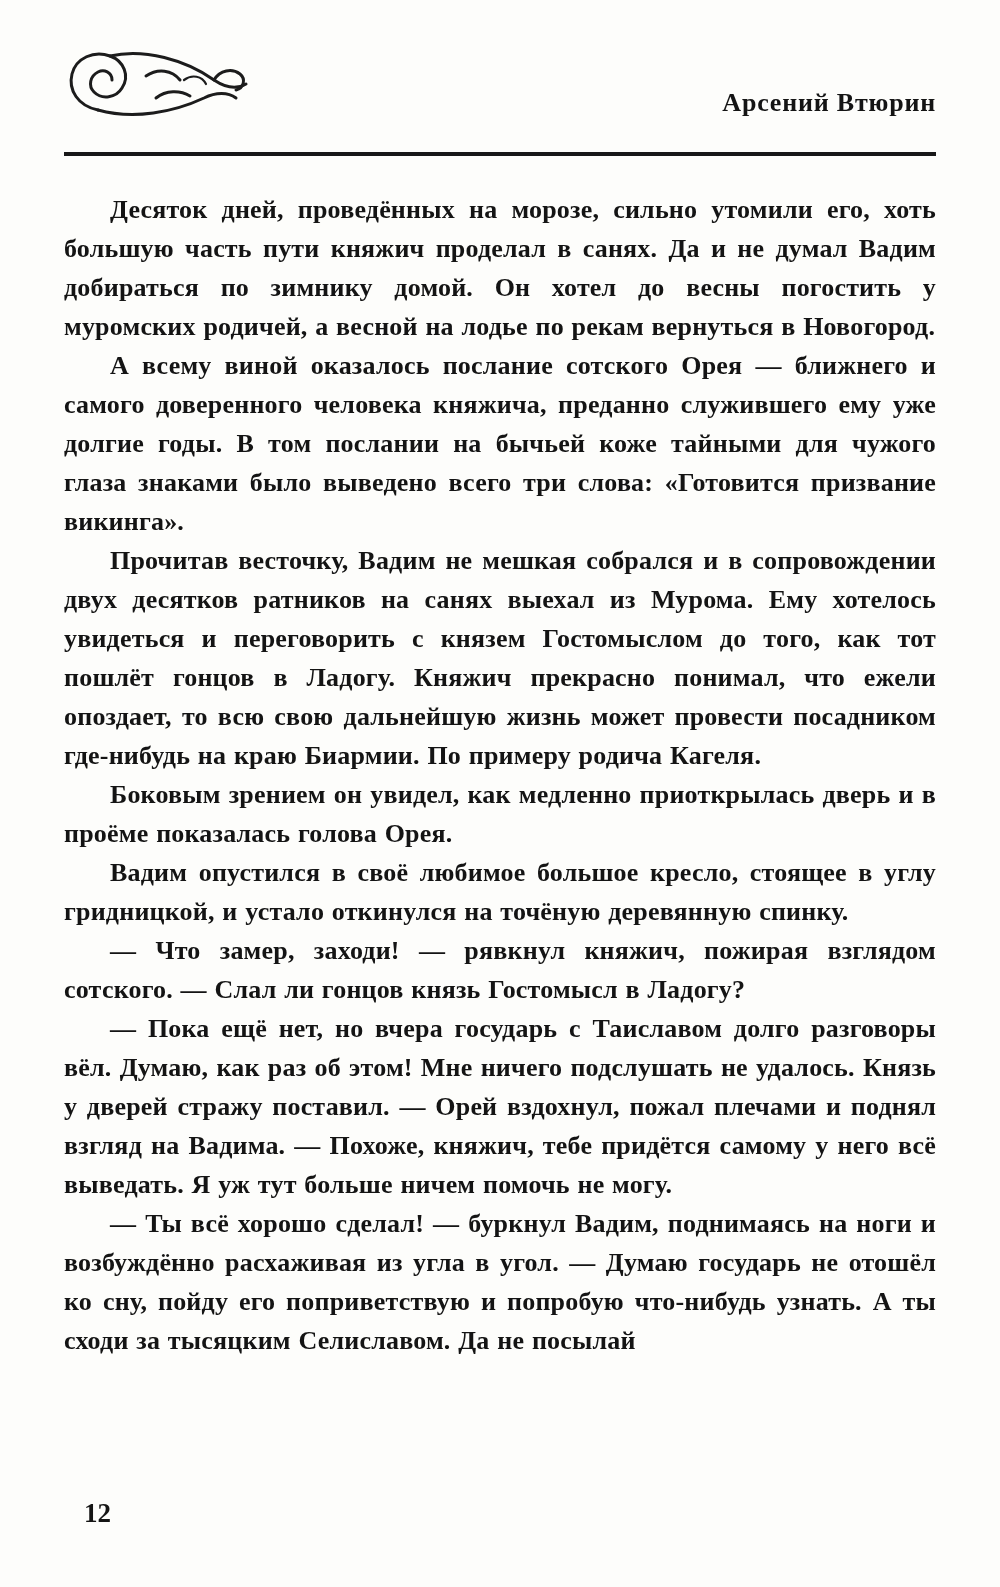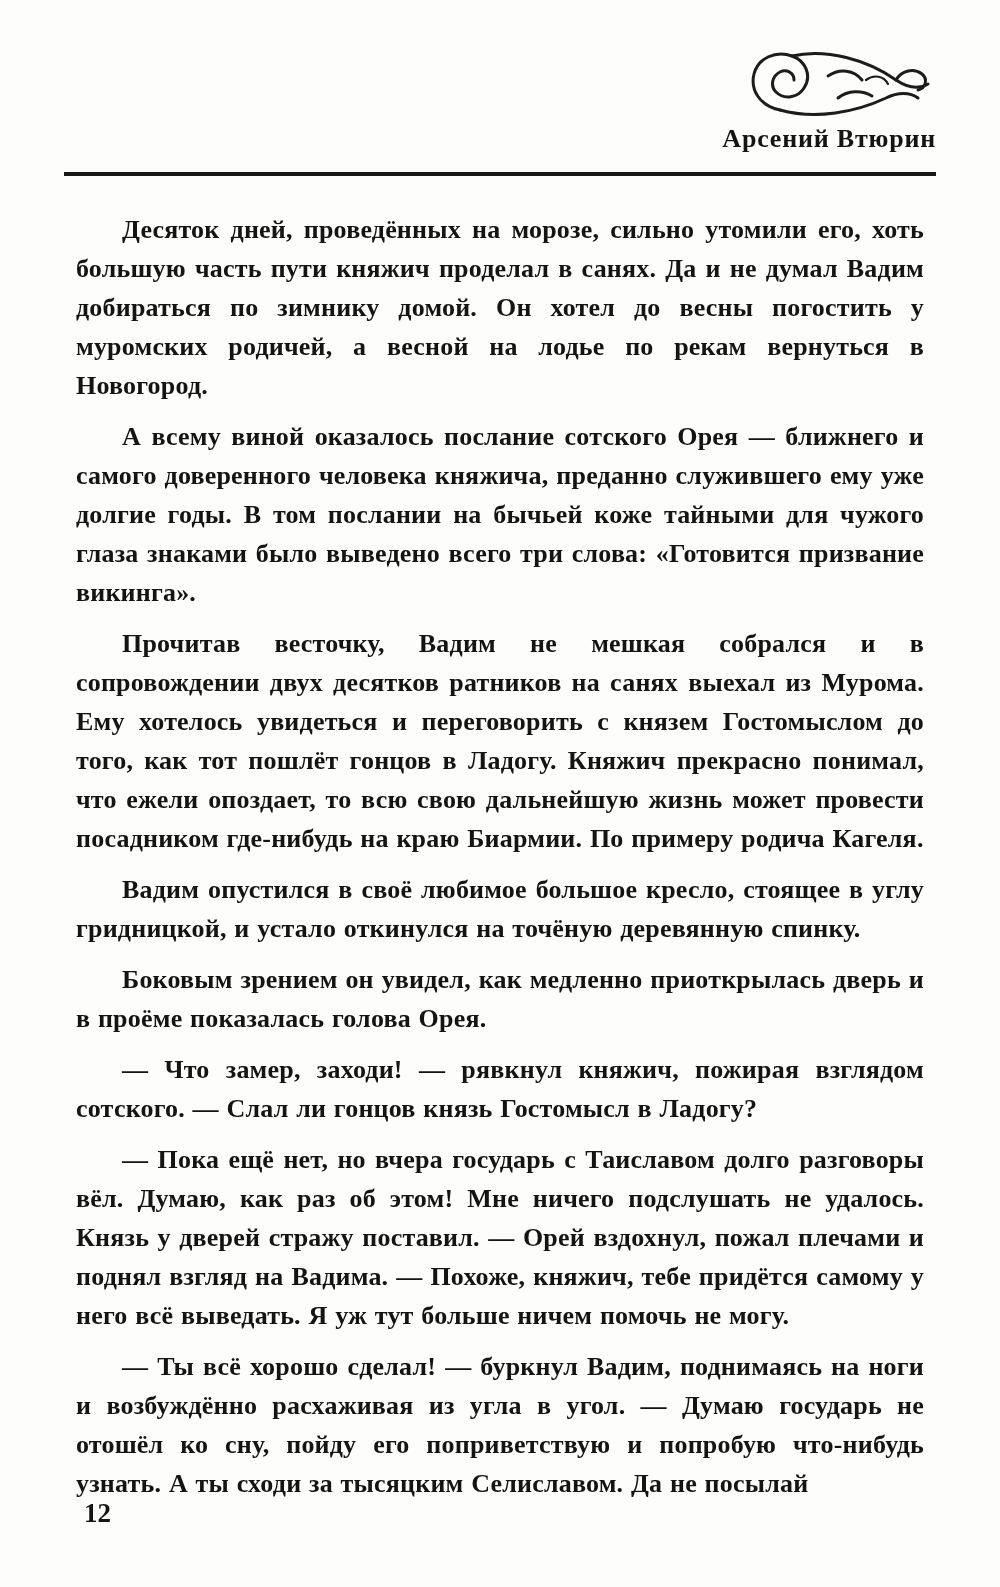--- a/index.html
+++ b/index.html
@@ -16,41 +16,40 @@
     box-sizing: border-box;
     padding: 46px 64px 0 64px;
     font-family: "Liberation Serif", "DejaVu Serif", serif;
     color: #141414;
     overflow: hidden;
   }
   .header {
     display: flex;
     justify-content: space-between;
     align-items: flex-end;
-    padding-bottom: 12px;
+    padding-bottom: 28px;
     border-bottom: 4px solid #181818;
-    flex-direction: column;
   }
   .ornament {
     width: 190px;
     height: 78px;
     flex: 0 0 auto;
   }
   .author {
     font-size: 26px;
     font-weight: bold;
     letter-spacing: 0.8px;
     padding-bottom: 6px;
     white-space: nowrap;
   }
   .body-text {
     margin-top: 34px;
   }
   .body-text p {
-    margin: 12px;
+    margin: 0;
     text-indent: 46px;
     text-align: justify;
     font-size: 26px;
     line-height: 39px;
     font-weight: bold;
     letter-spacing: 0.2px;
     word-spacing: 1px;
   }
   .page-number {
     position: absolute;
@@ -80,22 +79,22 @@
         </g>
       </svg>
     </div>
     <div class="author">Арсений Втюрин</div>
   </header>
 
   <main class="body-text">
     <p>Десяток дней, проведённых на морозе, сильно утомили его, хоть большую часть пути княжич проделал в санях. Да и не думал Вадим добираться по зимнику домой. Он хотел до весны погостить у муромских родичей, а весной на лодье по рекам вернуться в Новогород.</p>
     <p>А всему виной оказалось послание сотского Орея — ближнего и самого доверенного человека княжича, преданно служившего ему уже долгие годы. В том послании на бычьей коже тайными для чужого глаза знаками было выведено всего три слова: «Готовится призвание викинга».</p>
     <p>Прочитав весточку, Вадим не мешкая собрался и в сопровождении двух десятков ратников на санях выехал из Мурома. Ему хотелось увидеться и переговорить с князем Гостомыслом до того, как тот пошлёт гонцов в Ладогу. Княжич прекрасно понимал, что ежели опоздает, то всю свою дальнейшую жизнь может провести посадником где-нибудь на краю Биармии. По примеру родича Кагеля.</p>
+    <p>Боковым зрением он увидел, как медленно приоткрылась дверь и в проёме показалась голова Орея.</p>
     <p>Вадим опустился в своё любимое большое кресло, стоящее в углу гридницкой, и устало откинулся на точёную деревянную спинку.</p>
-    <p>Боковым зрением он увидел, как медленно приоткрылась дверь и в проёме показалась голова Орея.</p>
     <p>— Что замер, заходи! — рявкнул княжич, пожирая взглядом сотского. — Слал ли гонцов князь Гостомысл в Ладогу?</p>
     <p>— Пока ещё нет, но вчера государь с Таиславом долго разговоры вёл. Думаю, как раз об этом! Мне ничего подслушать не удалось. Князь у дверей стражу поставил. — Орей вздохнул, пожал плечами и поднял взгляд на Вадима. — Похоже, княжич, тебе придётся самому у него всё выведать. Я уж тут больше ничем помочь не могу.</p>
     <p>— Ты всё хорошо сделал! — буркнул Вадим, поднимаясь на ноги и возбуждённо расхаживая из угла в угол. — Думаю государь не отошёл ко сну, пойду его поприветствую и попробую что-нибудь узнать. А ты сходи за тысяцким Селиславом. Да не посылай</p>
   </main>
 
   <div class="page-number">12</div>
 
 </div>
 
 </body></html>

